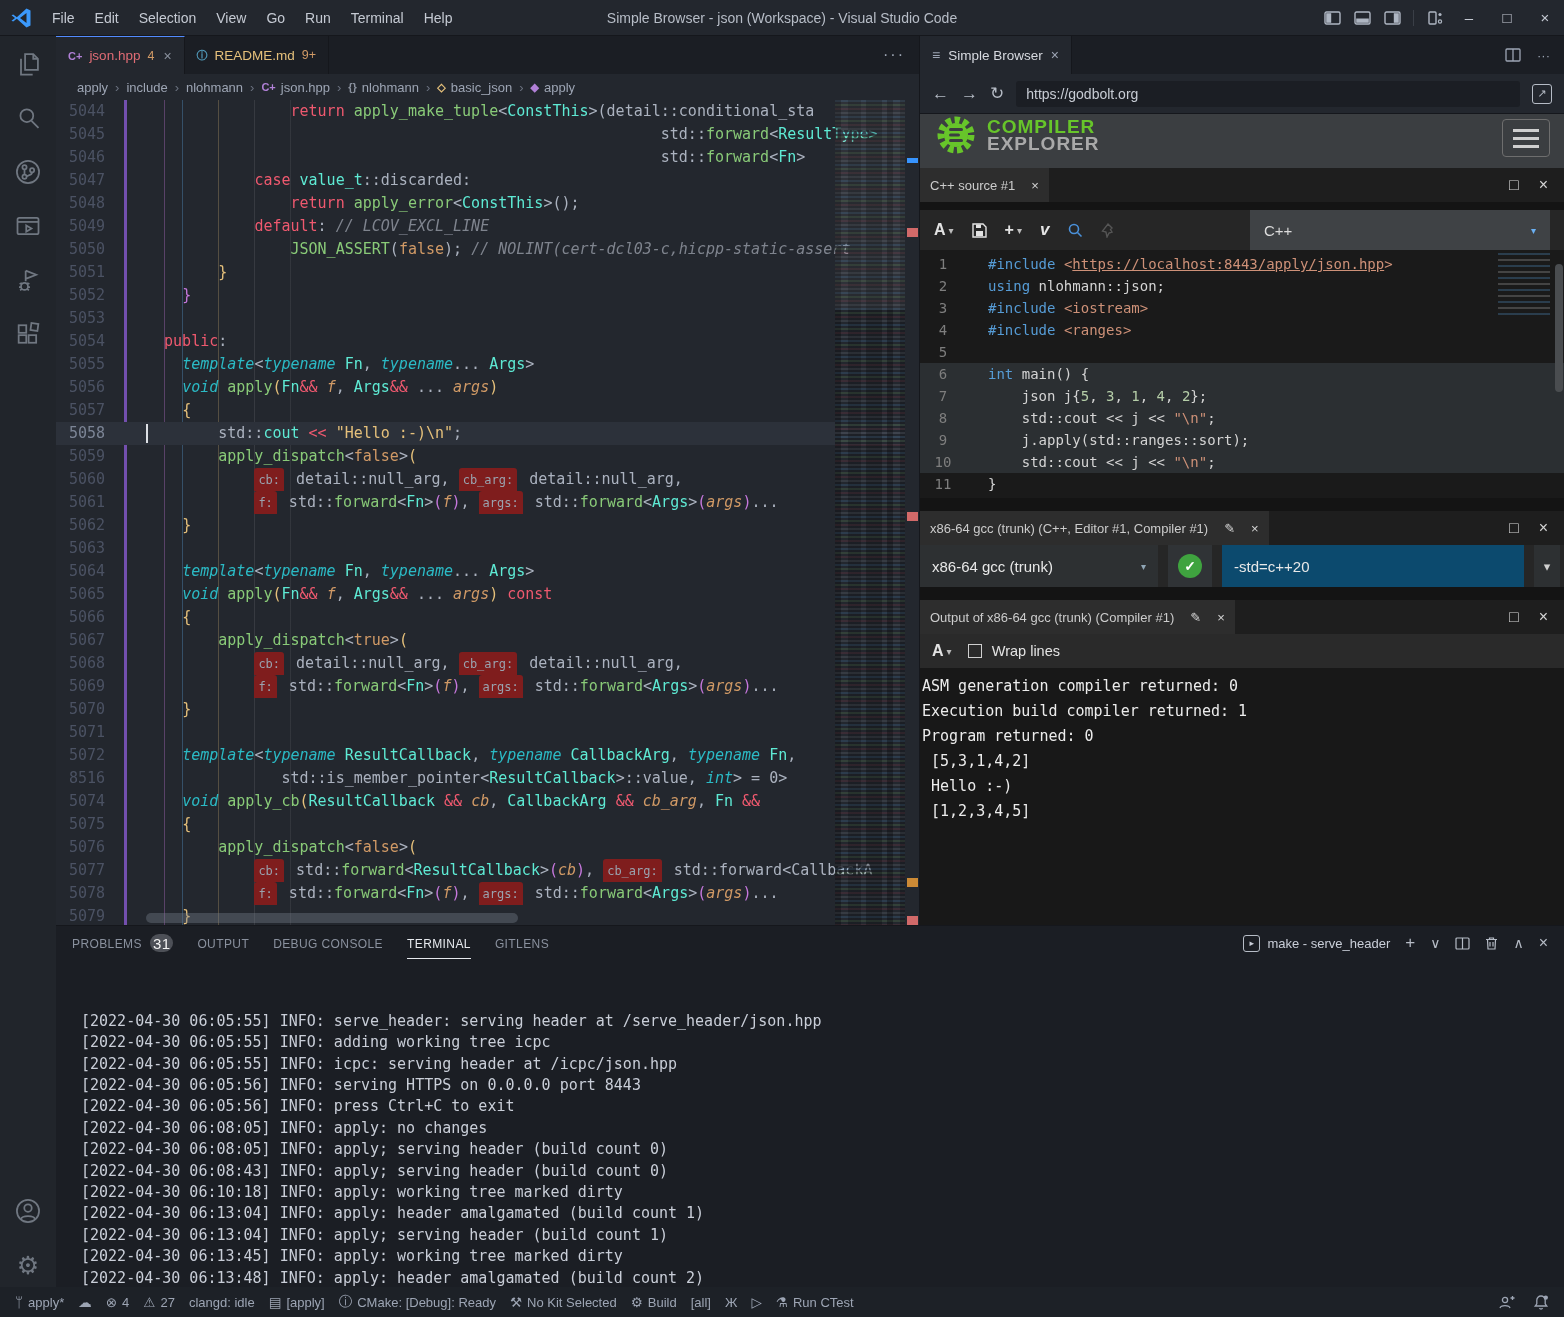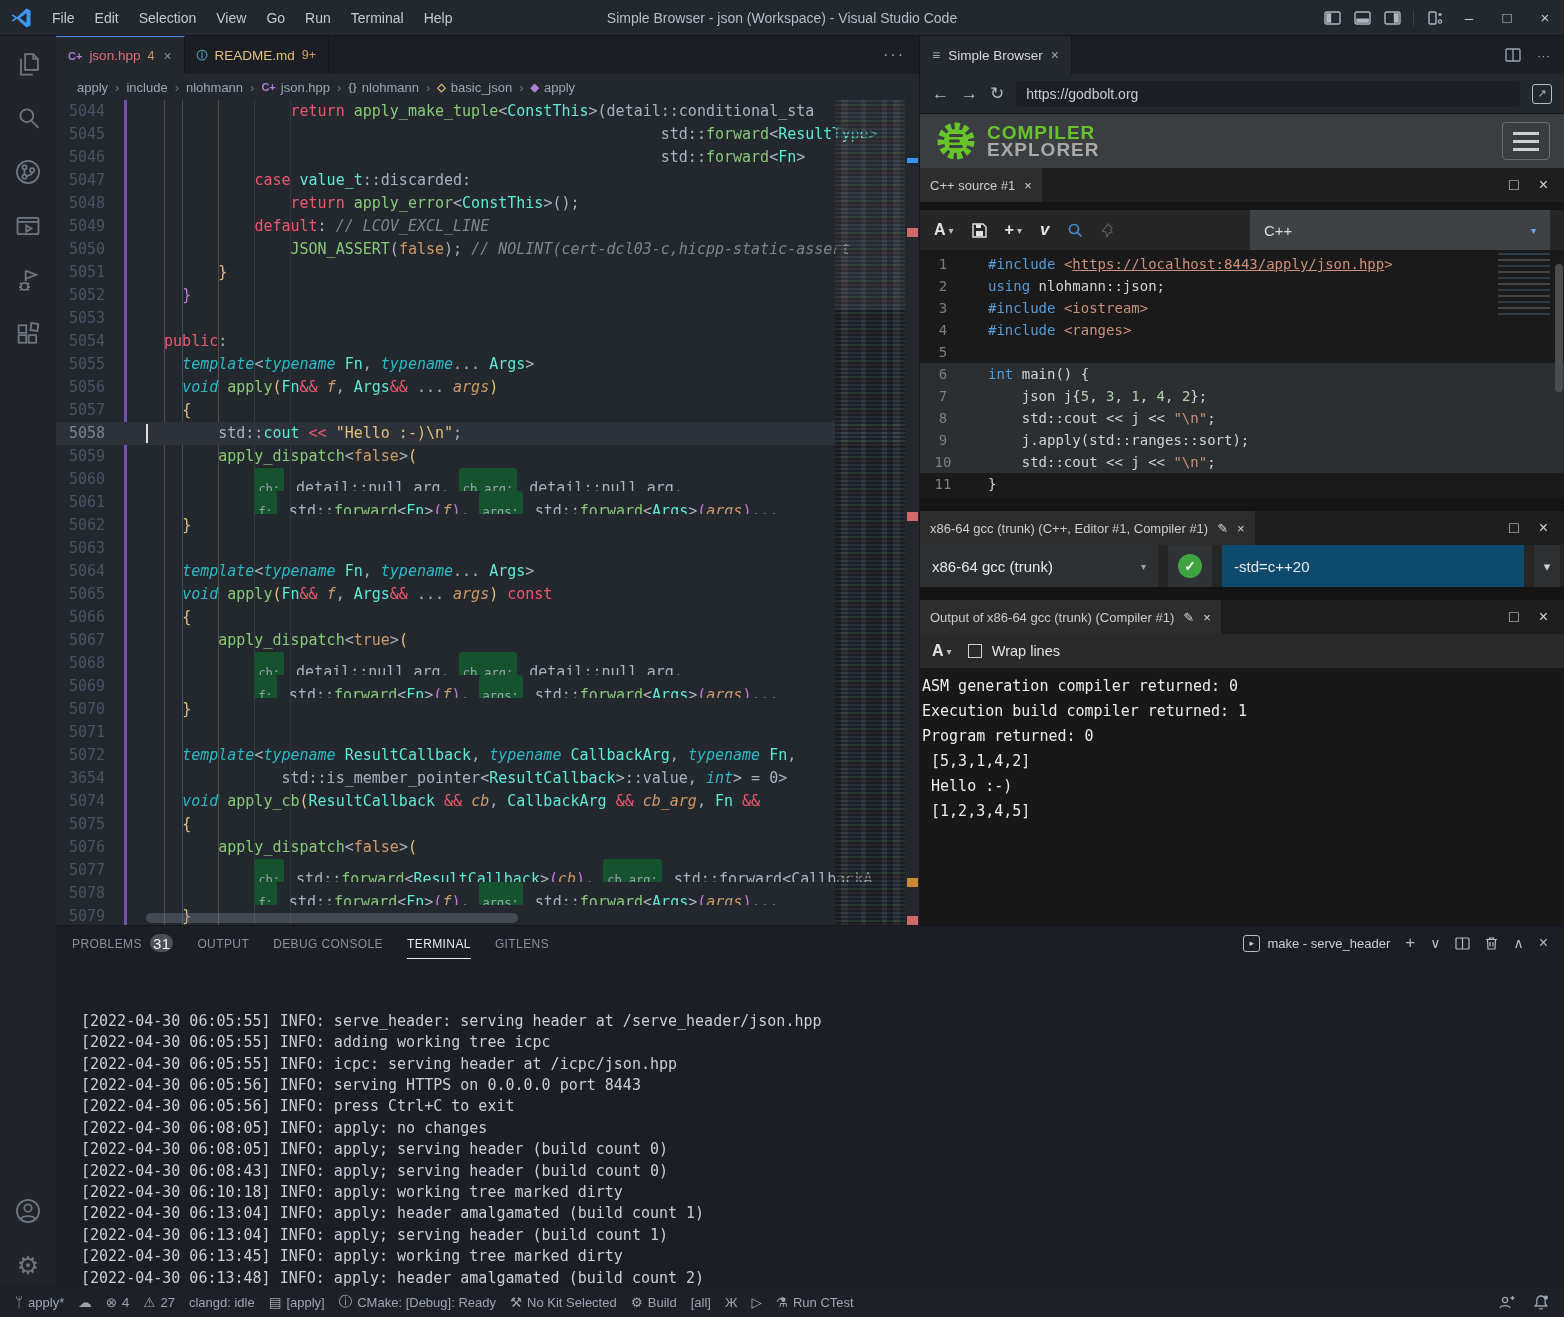--- a/index.html
+++ b/index.html
@@ -61,21 +61,21 @@
   .crow{display:flex;height:23px;white-space:pre;position:relative}
   .cnum{width:62px;text-align:center;color:#4b5263;flex:none;user-select:none}
   .ctx{padding-left:28px;flex:1;overflow:hidden}
   .crow.cur{background:#2c313a}
   .crow.cur .cnum{color:#7c8596}
   .caret{position:absolute;left:90px;top:2px;width:2px;height:19px;background:#dcdfe4}
   .tk-w{color:#abb2bf}.tk-k{color:#ef596f;}.tk-k2{color:#ef596f}
   .tk-t{color:#2bbac5;font-style:italic}.tk-f{color:#89ca78}.tk-b{color:#5eead4}
   .tk-o{color:#d19a66}.tk-oi{color:#d19a66;font-style:italic}.tk-s{color:#e5c07b}
   .tk-c{color:#7f848e;font-style:italic}.tk-pu{color:#c678dd}
-  .tk-h{background:#14532d;color:#9aa3af;border-radius:3px;padding:13px 4px;font-size:12px;margin-right:3px;display:inline-block;line-height:17px}
+  .tk-h{background:#7f1d1d;color:#9aa3af;border-radius:3px;padding:4px 4px;font-size:12px;margin-right:3px;display:inline-block;line-height:17px}
 
   .minimap{position:absolute;right:14px;top:0;bottom:0;width:70px;opacity:.8;
     background:
       repeating-linear-gradient(90deg,rgba(0,0,0,.35) 0 6px,transparent 6px 13px,rgba(0,0,0,.25) 13px 26px,transparent 26px 31px,rgba(0,0,0,.3) 31px 47px,transparent 47px 52px),
       repeating-linear-gradient(180deg,#61afef33 0 2px,#23272e 2px 4px,#89ca7833 4px 6px,#23272e 6px 8px,#ef596f26 8px 10px,#23272e 10px 12px,#abb2bf2e 12px 14px,#23272e 14px 16px)}
   .mm-slider{position:absolute;right:14px;top:0;height:210px;width:70px;background:rgba(255,255,255,.055)}
   .vscroll{position:absolute;right:0;top:0;bottom:0;width:14px;background:#23272e}
   .vmark{position:absolute;right:1px;width:11px;height:9px;background:#d16969}
   .vmark.blue{background:#3794ff;height:5px}
   .vmark.orange{background:#cc8a36}
@@ -86,29 +86,29 @@
   .panel-tabs{height:38px;background:#1b1e24;display:flex;align-items:stretch;flex:none}
   .btab{display:flex;align-items:center;gap:8px;padding:0 12px;font-size:13.5px;color:#d7dae0;background:#23272e;border-right:1px solid #15171c}
   .btab .bt-ic{color:#9da5b4;font-size:14px}
   .ptab-actions{margin-left:auto;display:flex;align-items:center;gap:16px;padding-right:14px;color:#9da5b4}
   .bnav{height:40px;background:#23272e;display:flex;align-items:center;gap:12px;padding:0 12px;flex:none;border-bottom:1px solid #15171c}
   .nav-ic{color:#b6bcc6;font-size:17px}
   .url{flex:1;background:#1b1e24;height:26px;border-radius:3px;display:flex;align-items:center;padding:0 10px;font-size:14px;color:#c8cdd5}
   .ext-box{width:20px;height:20px;border:1.5px solid #b6bcc6;border-radius:3px;display:flex;align-items:center;justify-content:center;font-size:11px;color:#b6bcc6}
 
   .ce{flex:1;display:flex;flex-direction:column;background:#161616;position:relative;min-height:0}
-  .ce-header{height:54px;background:#3b3e41;display:flex;align-items:center;padding:4px 14px;flex:none}
+  .ce-header{height:54px;background:#3b3e41;display:flex;align-items:flex-end;padding:11px 14px;flex:none}
   .ce-logo{display:flex;align-items:center;gap:9px}
   .ce-logo-txt{font-weight:bold;font-size:19px;letter-spacing:1px;line-height:17px;font-family:"Liberation Sans",sans-serif}
   .ce-green{color:#67c52a}.ce-gray{color:#a9a9a9}
   .hamburger{margin-left:auto;width:48px;height:38px;border:1px solid #6e6e6e;border-radius:4px;display:flex;flex-direction:column;justify-content:center;gap:5px;align-items:center}
   .hamburger i{display:block;width:26px;height:3px;background:#cfcfcf}
 
   .ce-tabrow{height:34px;background:#1e1e1e;display:flex;align-items:stretch;flex:none}
-  .ce-tab{background:#2d2d2d;color:#cccccc;font-size:13px;padding:0 10px;display:flex;gap:9px;align-items:center}
+  .ce-tab{background:#2d2d2d;color:#cccccc;font-size:13px;padding:0 10px;display:flex;gap:16px;align-items:center}
   .ce-tab .cet-close,.ce-tab .cet-edit{color:#d5d5d5;font-size:13px}
   .ce-winctl{margin-left:auto;display:flex;gap:20px;align-items:center;padding-right:16px;color:#d5d5d5;font-size:16px}
   .ce-gap{height:8px;background:#141414;flex:none}
   .ce-gap2{height:13px;background:#141414;flex:none}
 
   .ce-toolbar{height:40px;background:#262626;display:flex;align-items:center;gap:18px;padding:0 14px;flex:none}
   .ce-tool{color:#e3e3e3;font-size:15px;display:flex;align-items:center;gap:3px}
   .ce-tool b{font-size:16px}
   .ce-car{font-size:10px;color:#bdbdbd}
   .ce-vim{font-style:italic;font-weight:bold;font-size:17px}
@@ -349,21 +349,21 @@
               <div class="crow"><span class="cnum">5063</span><span class="ctx"></span></div>
               <div class="crow"><span class="cnum">5064</span><span class="ctx"><span class="tk-w">    </span><span class="tk-t">template</span><span class="tk-w">&lt;</span><span class="tk-t">typename</span><span class="tk-w"> </span><span class="tk-b">Fn</span><span class="tk-w">, </span><span class="tk-t">typename</span><span class="tk-w">... </span><span class="tk-b">Args</span><span class="tk-w">&gt;</span></span></div>
               <div class="crow"><span class="cnum">5065</span><span class="ctx"><span class="tk-w">    </span><span class="tk-t">void</span><span class="tk-w"> </span><span class="tk-f">apply</span><span class="tk-s">(</span><span class="tk-b">Fn</span><span class="tk-k2">&amp;&amp;</span><span class="tk-w"> </span><span class="tk-oi">f</span><span class="tk-w">, </span><span class="tk-b">Args</span><span class="tk-k2">&amp;&amp;</span><span class="tk-w"> ... </span><span class="tk-oi">args</span><span class="tk-s">)</span><span class="tk-w"> </span><span class="tk-k">const</span></span></div>
               <div class="crow"><span class="cnum">5066</span><span class="ctx"><span class="tk-w">    </span><span class="tk-s">{</span></span></div>
               <div class="crow"><span class="cnum">5067</span><span class="ctx"><span class="tk-w">        </span><span class="tk-f">apply_dispatch</span><span class="tk-w">&lt;</span><span class="tk-o">true</span><span class="tk-w">&gt;</span><span class="tk-s">(</span></span></div>
               <div class="crow"><span class="cnum">5068</span><span class="ctx"><span class="tk-w">            </span><span class="tk-h">cb:</span><span class="tk-w"> detail::null_arg, </span><span class="tk-h">cb_arg:</span><span class="tk-w"> detail::null_arg,</span></span></div>
               <div class="crow"><span class="cnum">5069</span><span class="ctx"><span class="tk-w">            </span><span class="tk-h">f:</span><span class="tk-w"> std::</span><span class="tk-f">forward</span><span class="tk-w">&lt;</span><span class="tk-b">Fn</span><span class="tk-w">&gt;</span><span class="tk-pu">(</span><span class="tk-oi">f</span><span class="tk-pu">)</span><span class="tk-w">, </span><span class="tk-h">args:</span><span class="tk-w"> std::</span><span class="tk-f">forward</span><span class="tk-w">&lt;</span><span class="tk-b">Args</span><span class="tk-w">&gt;</span><span class="tk-pu">(</span><span class="tk-oi">args</span><span class="tk-pu">)</span><span class="tk-w">...</span></span></div>
               <div class="crow"><span class="cnum">5070</span><span class="ctx"><span class="tk-w">    </span><span class="tk-s">}</span></span></div>
               <div class="crow"><span class="cnum">5071</span><span class="ctx"></span></div>
               <div class="crow"><span class="cnum">5072</span><span class="ctx"><span class="tk-w">    </span><span class="tk-t">template</span><span class="tk-w">&lt;</span><span class="tk-t">typename</span><span class="tk-w"> </span><span class="tk-b">ResultCallback</span><span class="tk-w">, </span><span class="tk-t">typename</span><span class="tk-w"> </span><span class="tk-b">CallbackArg</span><span class="tk-w">, </span><span class="tk-t">typename</span><span class="tk-w"> </span><span class="tk-b">Fn</span><span class="tk-w">,</span></span></div>
-              <div class="crow"><span class="cnum">3654</span><span class="ctx"><span class="tk-w">               </span><span class="tk-w">std::is_member_pointer</span><span class="tk-w">&lt;</span><span class="tk-b">ResultCallback</span><span class="tk-w">&gt;::value, </span><span class="tk-t">int</span><span class="tk-w">&gt; = 0&gt;</span></span></div>
+              <div class="crow"><span class="cnum">8516</span><span class="ctx"><span class="tk-w">               </span><span class="tk-w">std::is_member_pointer</span><span class="tk-w">&lt;</span><span class="tk-b">ResultCallback</span><span class="tk-w">&gt;::value, </span><span class="tk-t">int</span><span class="tk-w">&gt; = 0&gt;</span></span></div>
               <div class="crow"><span class="cnum">5074</span><span class="ctx"><span class="tk-w">    </span><span class="tk-t">void</span><span class="tk-w"> </span><span class="tk-f">apply_cb</span><span class="tk-s">(</span><span class="tk-b">ResultCallback</span><span class="tk-w"> </span><span class="tk-k2">&amp;&amp;</span><span class="tk-w"> </span><span class="tk-oi">cb</span><span class="tk-w">, </span><span class="tk-b">CallbackArg</span><span class="tk-w"> </span><span class="tk-k2">&amp;&amp;</span><span class="tk-w"> </span><span class="tk-oi">cb_arg</span><span class="tk-w">, </span><span class="tk-b">Fn</span><span class="tk-w"> </span><span class="tk-k2">&amp;&amp;</span></span></div>
               <div class="crow"><span class="cnum">5075</span><span class="ctx"><span class="tk-w">    </span><span class="tk-s">{</span></span></div>
               <div class="crow"><span class="cnum">5076</span><span class="ctx"><span class="tk-w">        </span><span class="tk-f">apply_dispatch</span><span class="tk-w">&lt;</span><span class="tk-o">false</span><span class="tk-w">&gt;</span><span class="tk-s">(</span></span></div>
               <div class="crow"><span class="cnum">5077</span><span class="ctx"><span class="tk-w">            </span><span class="tk-h">cb:</span><span class="tk-w"> std::</span><span class="tk-f">forward</span><span class="tk-w">&lt;</span><span class="tk-b">ResultCallback</span><span class="tk-w">&gt;</span><span class="tk-pu">(</span><span class="tk-oi">cb</span><span class="tk-pu">)</span><span class="tk-w">, </span><span class="tk-h">cb_arg:</span><span class="tk-w"> std::forward&lt;CallbackA</span></span></div>
               <div class="crow"><span class="cnum">5078</span><span class="ctx"><span class="tk-w">            </span><span class="tk-h">f:</span><span class="tk-w"> std::</span><span class="tk-f">forward</span><span class="tk-w">&lt;</span><span class="tk-b">Fn</span><span class="tk-w">&gt;</span><span class="tk-pu">(</span><span class="tk-oi">f</span><span class="tk-pu">)</span><span class="tk-w">, </span><span class="tk-h">args:</span><span class="tk-w"> std::</span><span class="tk-f">forward</span><span class="tk-w">&lt;</span><span class="tk-b">Args</span><span class="tk-w">&gt;</span><span class="tk-pu">(</span><span class="tk-oi">args</span><span class="tk-pu">)</span><span class="tk-w">...</span></span></div>
               <div class="crow"><span class="cnum">5079</span><span class="ctx"><span class="tk-w">    </span><span class="tk-s">}</span></span></div>
             </div>
           <div class="minimap"></div>
           <div class="mm-slider"></div>
           <div class="vscroll">

